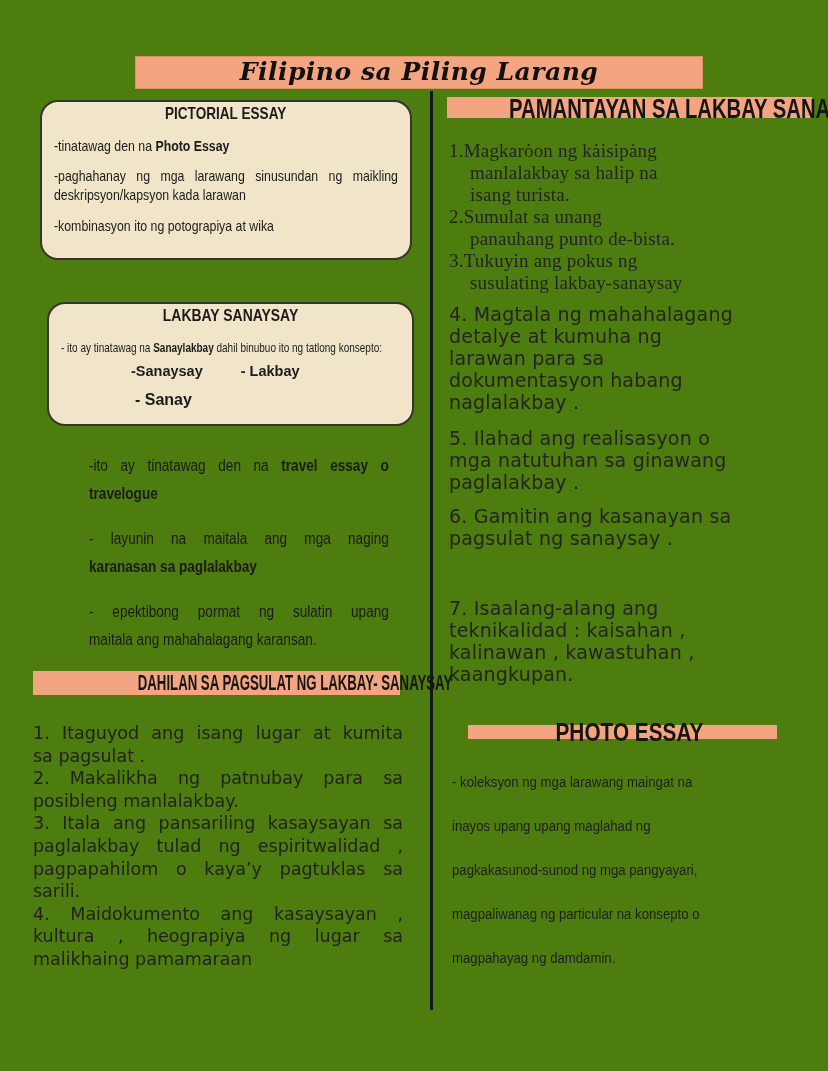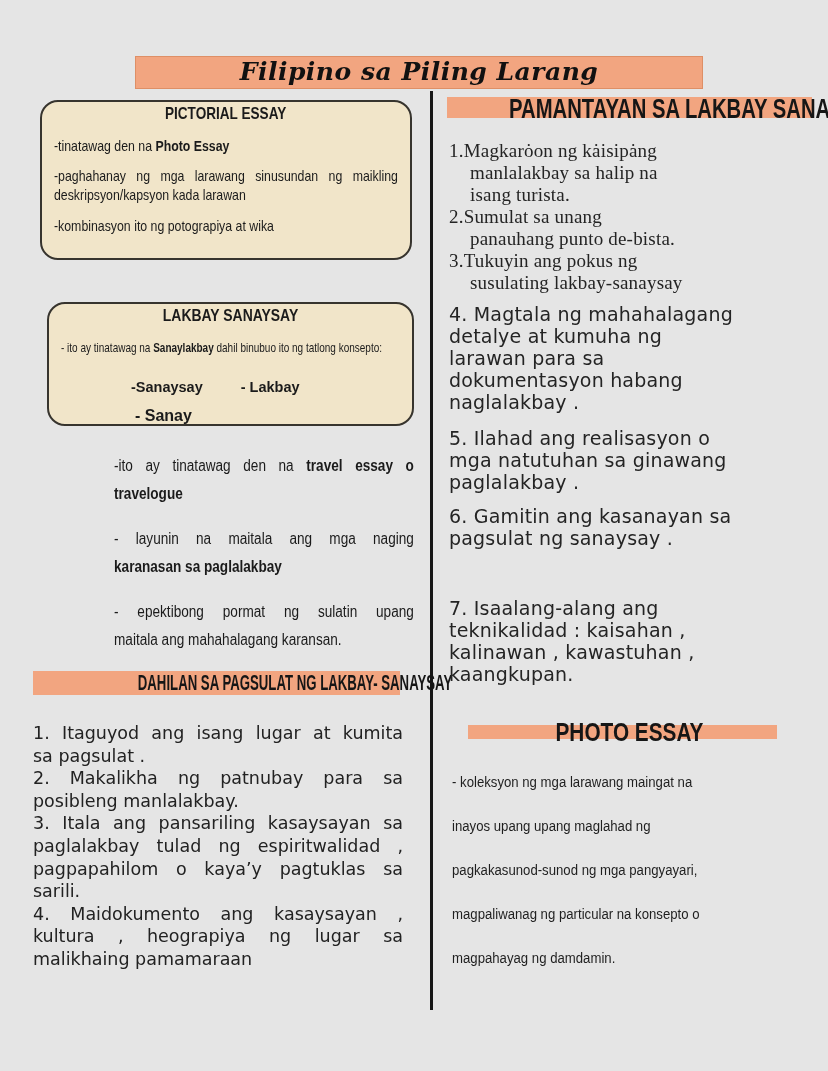--- a/index.html
+++ b/index.html
@@ -1,16 +1,16 @@
 <!DOCTYPE html>
 <html><head>
 <meta charset="utf-8">
 <style>
   html,body{margin:0;padding:0;background:#ffffff;}
-  .page{position:relative;width:828px;height:1071px;background:#e5e5e5;overflow:hidden;
+  .page{position:relative;width:828px;height:1071px;background:#4d7c0f;overflow:hidden;
         font-family:"Liberation Sans",sans-serif;color:#1b1b1b;}
 
   
   .banner{position:absolute;left:135px;top:56px;width:568px;height:33px;box-sizing:border-box;
           background:#F2A580;border:1px solid #DE8F66;text-align:center;}
   .banner-text{font-family:"DejaVu Serif",serif;font-style:italic;font-weight:bold;
                font-size:25px;line-height:30px;letter-spacing:0.5px;color:#111;}
 
   
   .divider{position:absolute;left:430px;top:91px;width:3px;height:919px;background:#161616;}
@@ -18,30 +18,30 @@
   
   .ibox{position:absolute;background:#F1E5C9;border:2px solid #37342E;border-radius:18px;
         box-sizing:border-box;padding:0 12px;}
   .box1{left:40px;top:100px;width:372px;height:160px;}
   .box2{left:47px;top:302px;width:367px;height:124px;}
   .box-title{text-align:center;font-weight:bold;font-size:17px;line-height:20px;margin:2px 0 0 0;}
   .box-p{margin:0;font-size:14.5px;line-height:19px;}
   .cond{transform:scaleX(0.85);transform-origin:0 0;width:117.6%;}
   .sx{display:inline-block;transform:scaleX(var(--sx,0.8));transform-origin:center;white-space:nowrap;}
   .sxl{display:inline-block;transform:scaleX(var(--sx,0.8));transform-origin:0 0;white-space:nowrap;}
-  .mt13{margin-top:13px;} .mt11{margin-top:11px;} .mt12{margin-top:12px;} .mt9{margin-top:22px;text-align:center;}
+  .mt13{margin-top:13px;} .mt11{margin-top:11px;} .mt12{margin-top:12px;} .mt9{margin-top:6px;text-align:center;}
   .concepts{display:flex;gap:38px;padding-left:70px;font-weight:bold;font-size:14.5px;}
   .sanay{padding-left:74px;font-weight:bold;font-size:16px;}
 
   
   .jl{display:block;text-align:justify;text-align-last:justify;}
   .ll{display:block;text-align:left;}
 
   
-  .travel{position:absolute;left:114px;top:452px;width:300px;font-size:16px;line-height:28px;}
+  .travel{position:absolute;left:89px;top:452px;width:300px;font-size:16px;line-height:28px;}
   .travel .tp{margin:0 0 17px 0;transform:scaleX(0.85);transform-origin:0 0;width:117.6%;}
   .travel b{font-weight:bold;}
 
   
   .heading{position:absolute;}
   .hbar{position:absolute;background:#F2A580;}
   .htext{position:relative;display:block;text-align:center;font-weight:bold;white-space:nowrap;color:#161616;}
   .h-dahilan{left:33px;top:671px;width:367px;height:24px;}
   .h-dahilan .hbar{left:0;right:0;top:0;bottom:0;}
   .h-dahilan .htext{font-size:22px;line-height:24px;}

